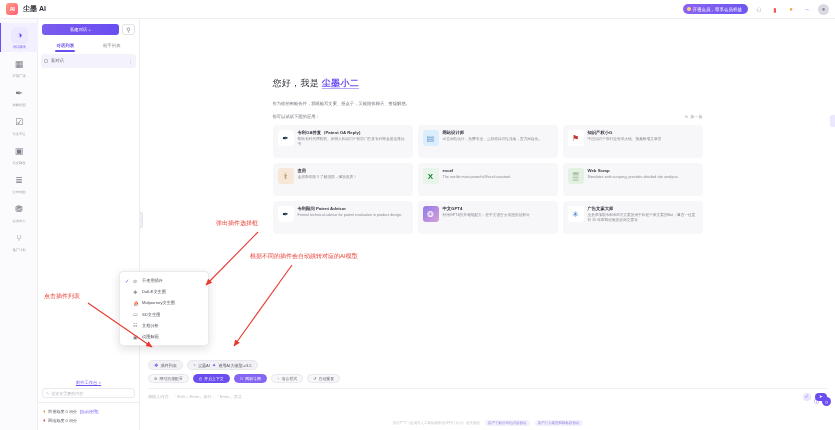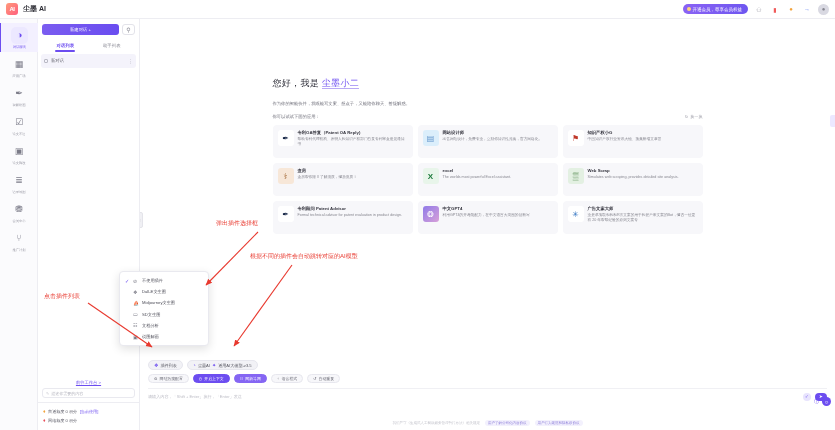--- a/index.html
+++ b/index.html
@@ -111,21 +111,21 @@
   .main { position:absolute; left:140px; top:19px; right:0; bottom:0; background:#fff; }
   .collapse-handle {
     position:absolute; left:-3px; top:47%; width:6px; height:16px;
     background:#f0f0f4; border:1px solid #e4e4ea; border-radius:2px;
     font-size:4px; color:#9a9aa5; display:flex; align-items:center; justify-content:center;
     cursor:pointer; z-index:5;
   }
   .chatscroll { position:absolute; inset:0 0 70px 0; overflow:hidden; }
   .welcome { width:430px; margin:58px auto 0; }
   .hello { font-size:9px; color:#2d2d38; letter-spacing:.3px; }
-  .hello b { color:#6c4df0; font-weight:normal; border-bottom:.6px solid #b9a9f5; }
+  .hello b { color:#6c4df0; font-weight:bold; border-bottom:.6px solid #b9a9f5; }
   .sub1 { font-size:4.3px; color:#6d6d78; margin-top:11px; }
   .sub2 { font-size:4.3px; color:#6d6d78; margin-top:8px; display:flex; align-items:center; }
   .refresh {
     margin-left:auto; font-size:4.1px; color:#9a9aa5; display:flex; gap:2px;
     align-items:center; cursor:pointer;
   }
   .cards { display:grid; grid-template-columns:repeat(3,1fr); gap:5px; margin-top:6px; }
   .card {
     background:#f7f7fa; border-radius:4px; padding:5px; display:flex; gap:4px;
     cursor:pointer; min-height:33px;

